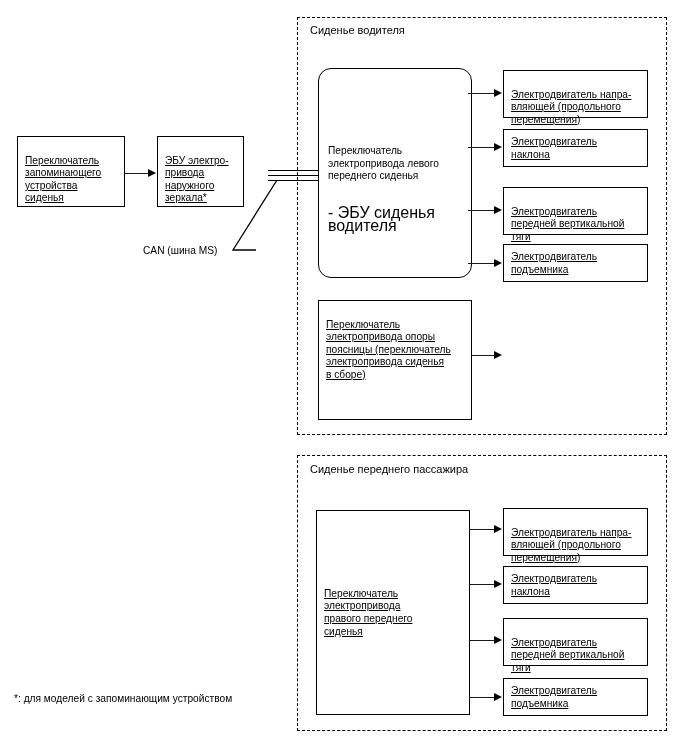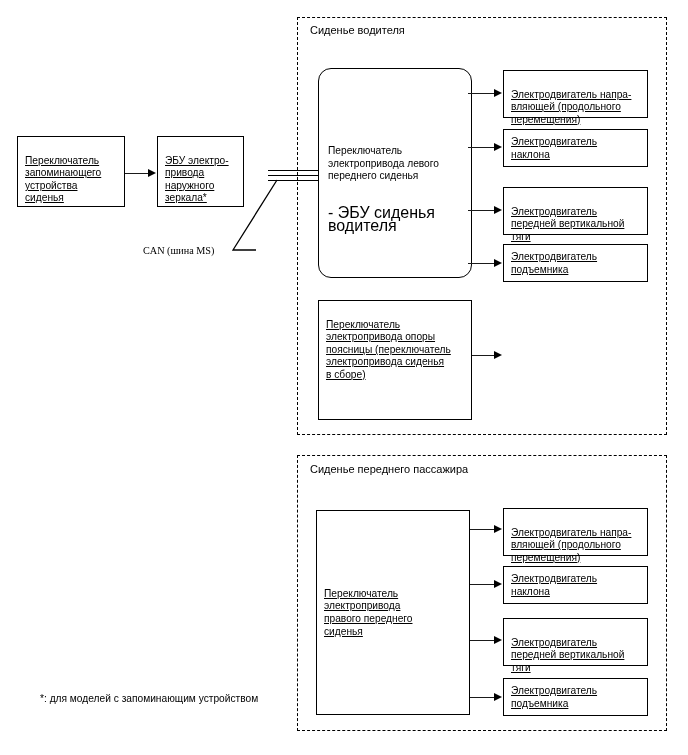--- a/index.html
+++ b/index.html
@@ -80,21 +80,20 @@
     position: absolute;
     height: 0;
     border-top: 1.5px solid #000;
   }
 
   .plain-label {
     position: absolute;
     font-size: 10.2px;
     line-height: 13px;
     white-space: nowrap;
-    font-family: Liberation Serif, serif;
   }
   .footnote {
     position: absolute;
     font-size: 10.2px;
     line-height: 13px;
     white-space: nowrap;
   }
   svg.overlay {
     position: absolute;
     left: 0; top: 0;
@@ -219,15 +218,15 @@
 
   <div class="hline" style="left:470px; top:584px; width:27px;"></div>
   <div class="arrowhead" style="left:494px; top:580px;"></div>
 
   <div class="hline" style="left:470px; top:640px; width:27px;"></div>
   <div class="arrowhead" style="left:494px; top:636px;"></div>
 
   <div class="hline" style="left:470px; top:697px; width:27px;"></div>
   <div class="arrowhead" style="left:494px; top:693px;"></div>
 
-  <div class="footnote" style="left:14px; top:692px;margin-left:26px;">*: для моделей с запоминающим устройством</div>
+  <div class="footnote" style="left:14px; top:692px;">*: для моделей с запоминающим устройством</div>
 
 </div>
 
 </body></html>

